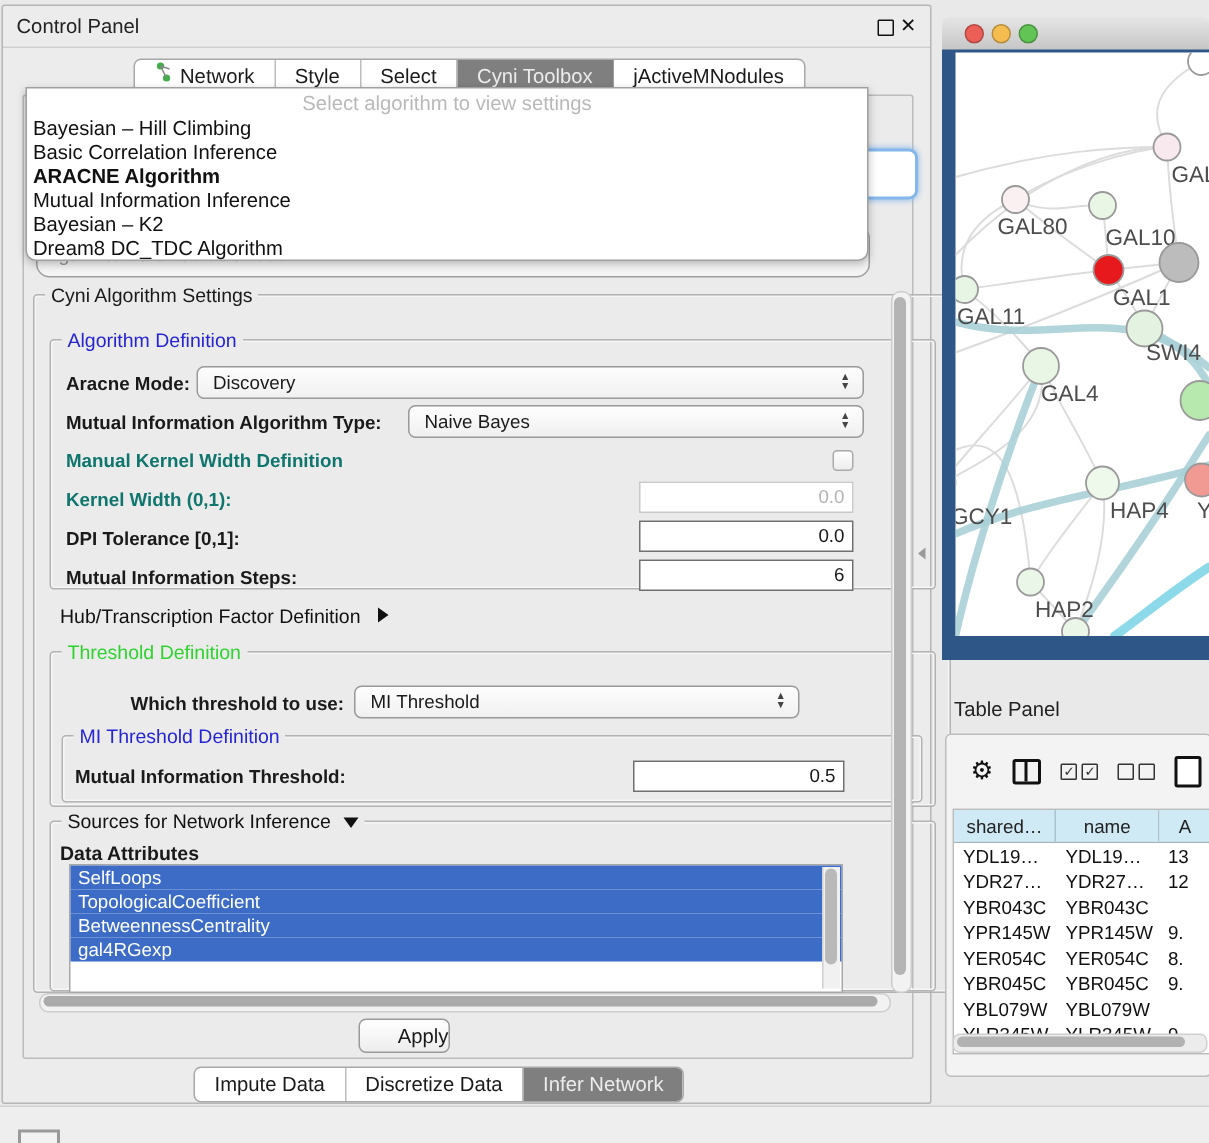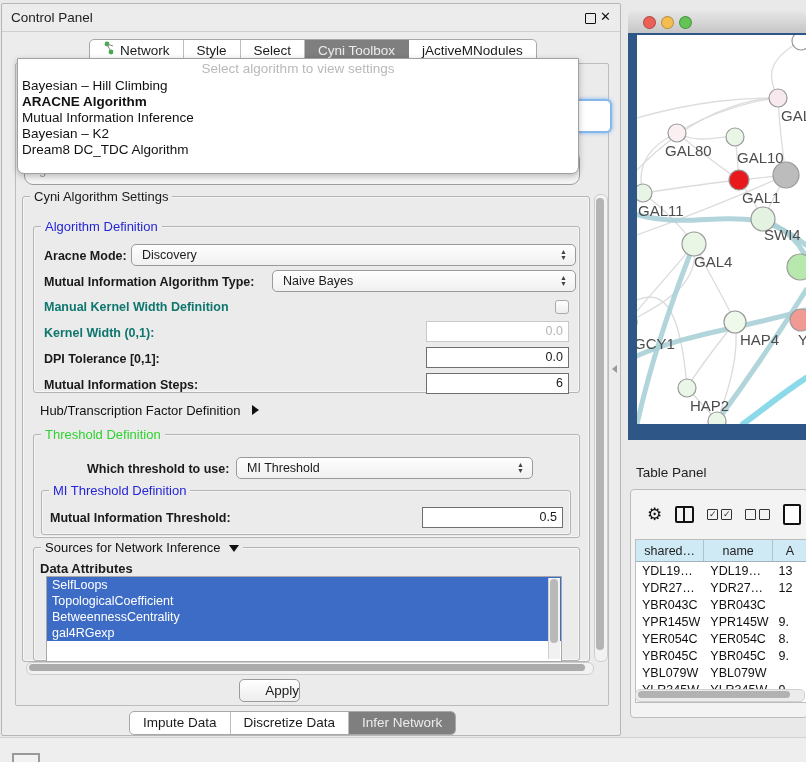--- a/index.html
+++ b/index.html
@@ -38,21 +38,21 @@
 
   
   #algo-popup{left:15px;top:54px;width:562px;height:116px;background:#fff;z-index:40;
       border:1px solid #a0a0a0;border-radius:0 0 7px 7px;box-shadow:0 2px 6px rgba(0,0,0,.25);
       padding-top:2px;box-sizing:border-box;}
   #algo-placeholder{text-align:center;color:#b9b9b9;font-size:13.5px;height:17px;line-height:16px;}
   .algo-item{height:16px;line-height:16px;font-size:13.5px;padding-left:4px;color:#111;}
   .algo-item.bold{font-weight:bold;}
 
   
-  .groupbox{border:1px solid #b3b3b3;border-radius:3px;box-shadow:inset 0 0 0 1px #f6f6f6;}
+  .groupbox{border:1px solid #b3b3b3;border-radius:3px;box-shadow:inset 0 0 0 1px #f6f6f6;padding-left:44px;}
   .gb-title{position:absolute;top:-8px;left:7px;background:#ebebeb;padding:0 4px;font-size:13px;}
   .gb-blue{color:#2525d6;}
   .gb-green{color:#2fd32f;}
   .lbl{font-size:12.5px;font-weight:bold;color:#1a1a1a;white-space:nowrap;}
   .lbl.disabled{color:#0f766e;}
 
   .combo{background:linear-gradient(#fefefe,#f0f0f0);border:1px solid #9a9a9a;border-radius:5px;
          font-size:12.5px;display:flex;align-items:center;padding-left:10px;box-sizing:border-box;}
   .combo .arrows{position:absolute;right:8px;top:50%;transform:translateY(-50%);
          font-size:7px;line-height:6px;color:#444;text-align:center;}
@@ -161,20 +161,21 @@
 
     <div id="focus-combo-fragment" class="abs"></div>
     <div id="network-combo" class="abs">
       <div class="val">gal-filtered.sif default node</div>
     </div>
 
     <div id="algo-popup" class="abs">
       <div id="algo-placeholder">Select algorithm to view settings</div>
       <div id="algo-popup-list">
           <div class="algo-item">Bayesian – Hill Climbing</div>
+          <div class="algo-item">Basic Correlation Inference</div>
           <div class="algo-item bold">ARACNE Algorithm</div>
           <div class="algo-item">Mutual Information Inference</div>
           <div class="algo-item">Bayesian – K2</div>
           <div class="algo-item">Dream8 DC_TDC Algorithm</div>
         </div>
     </div>
 
     <div class="abs groupbox" style="left:20px;top:192px;width:566px;height:464px;">
       <span class="gb-title">Cyni Algorithm Settings</span>
     </div>

